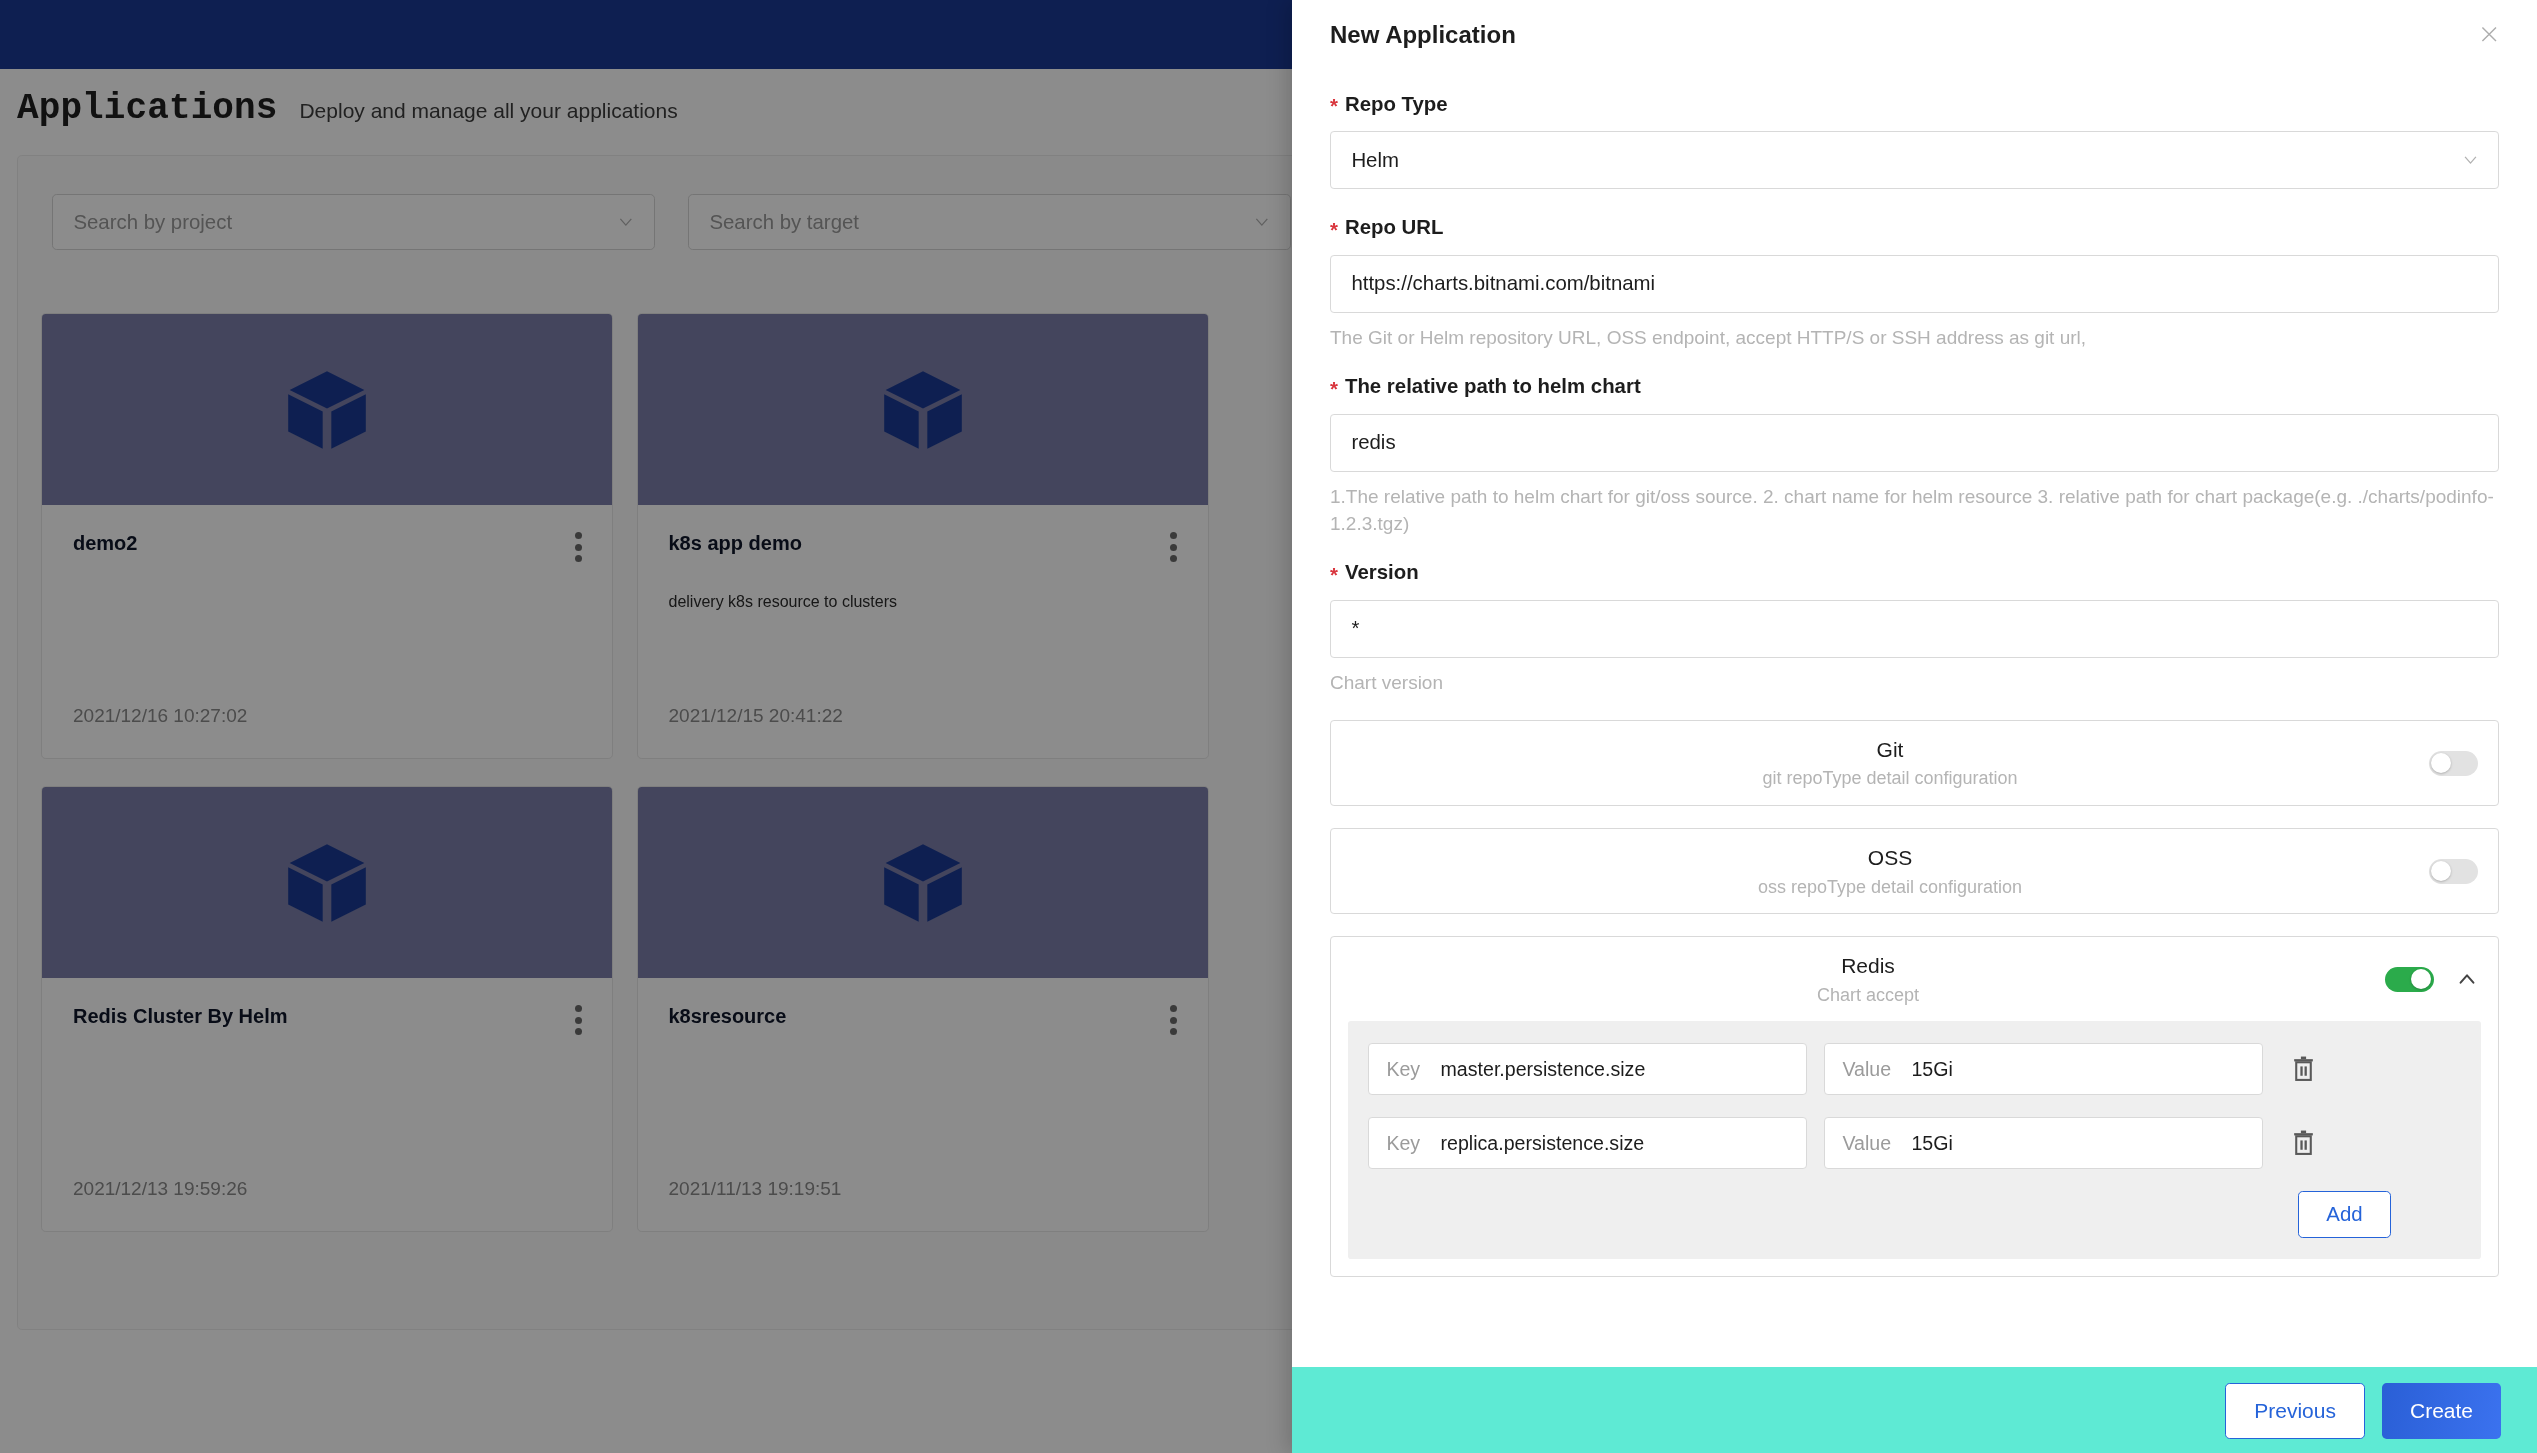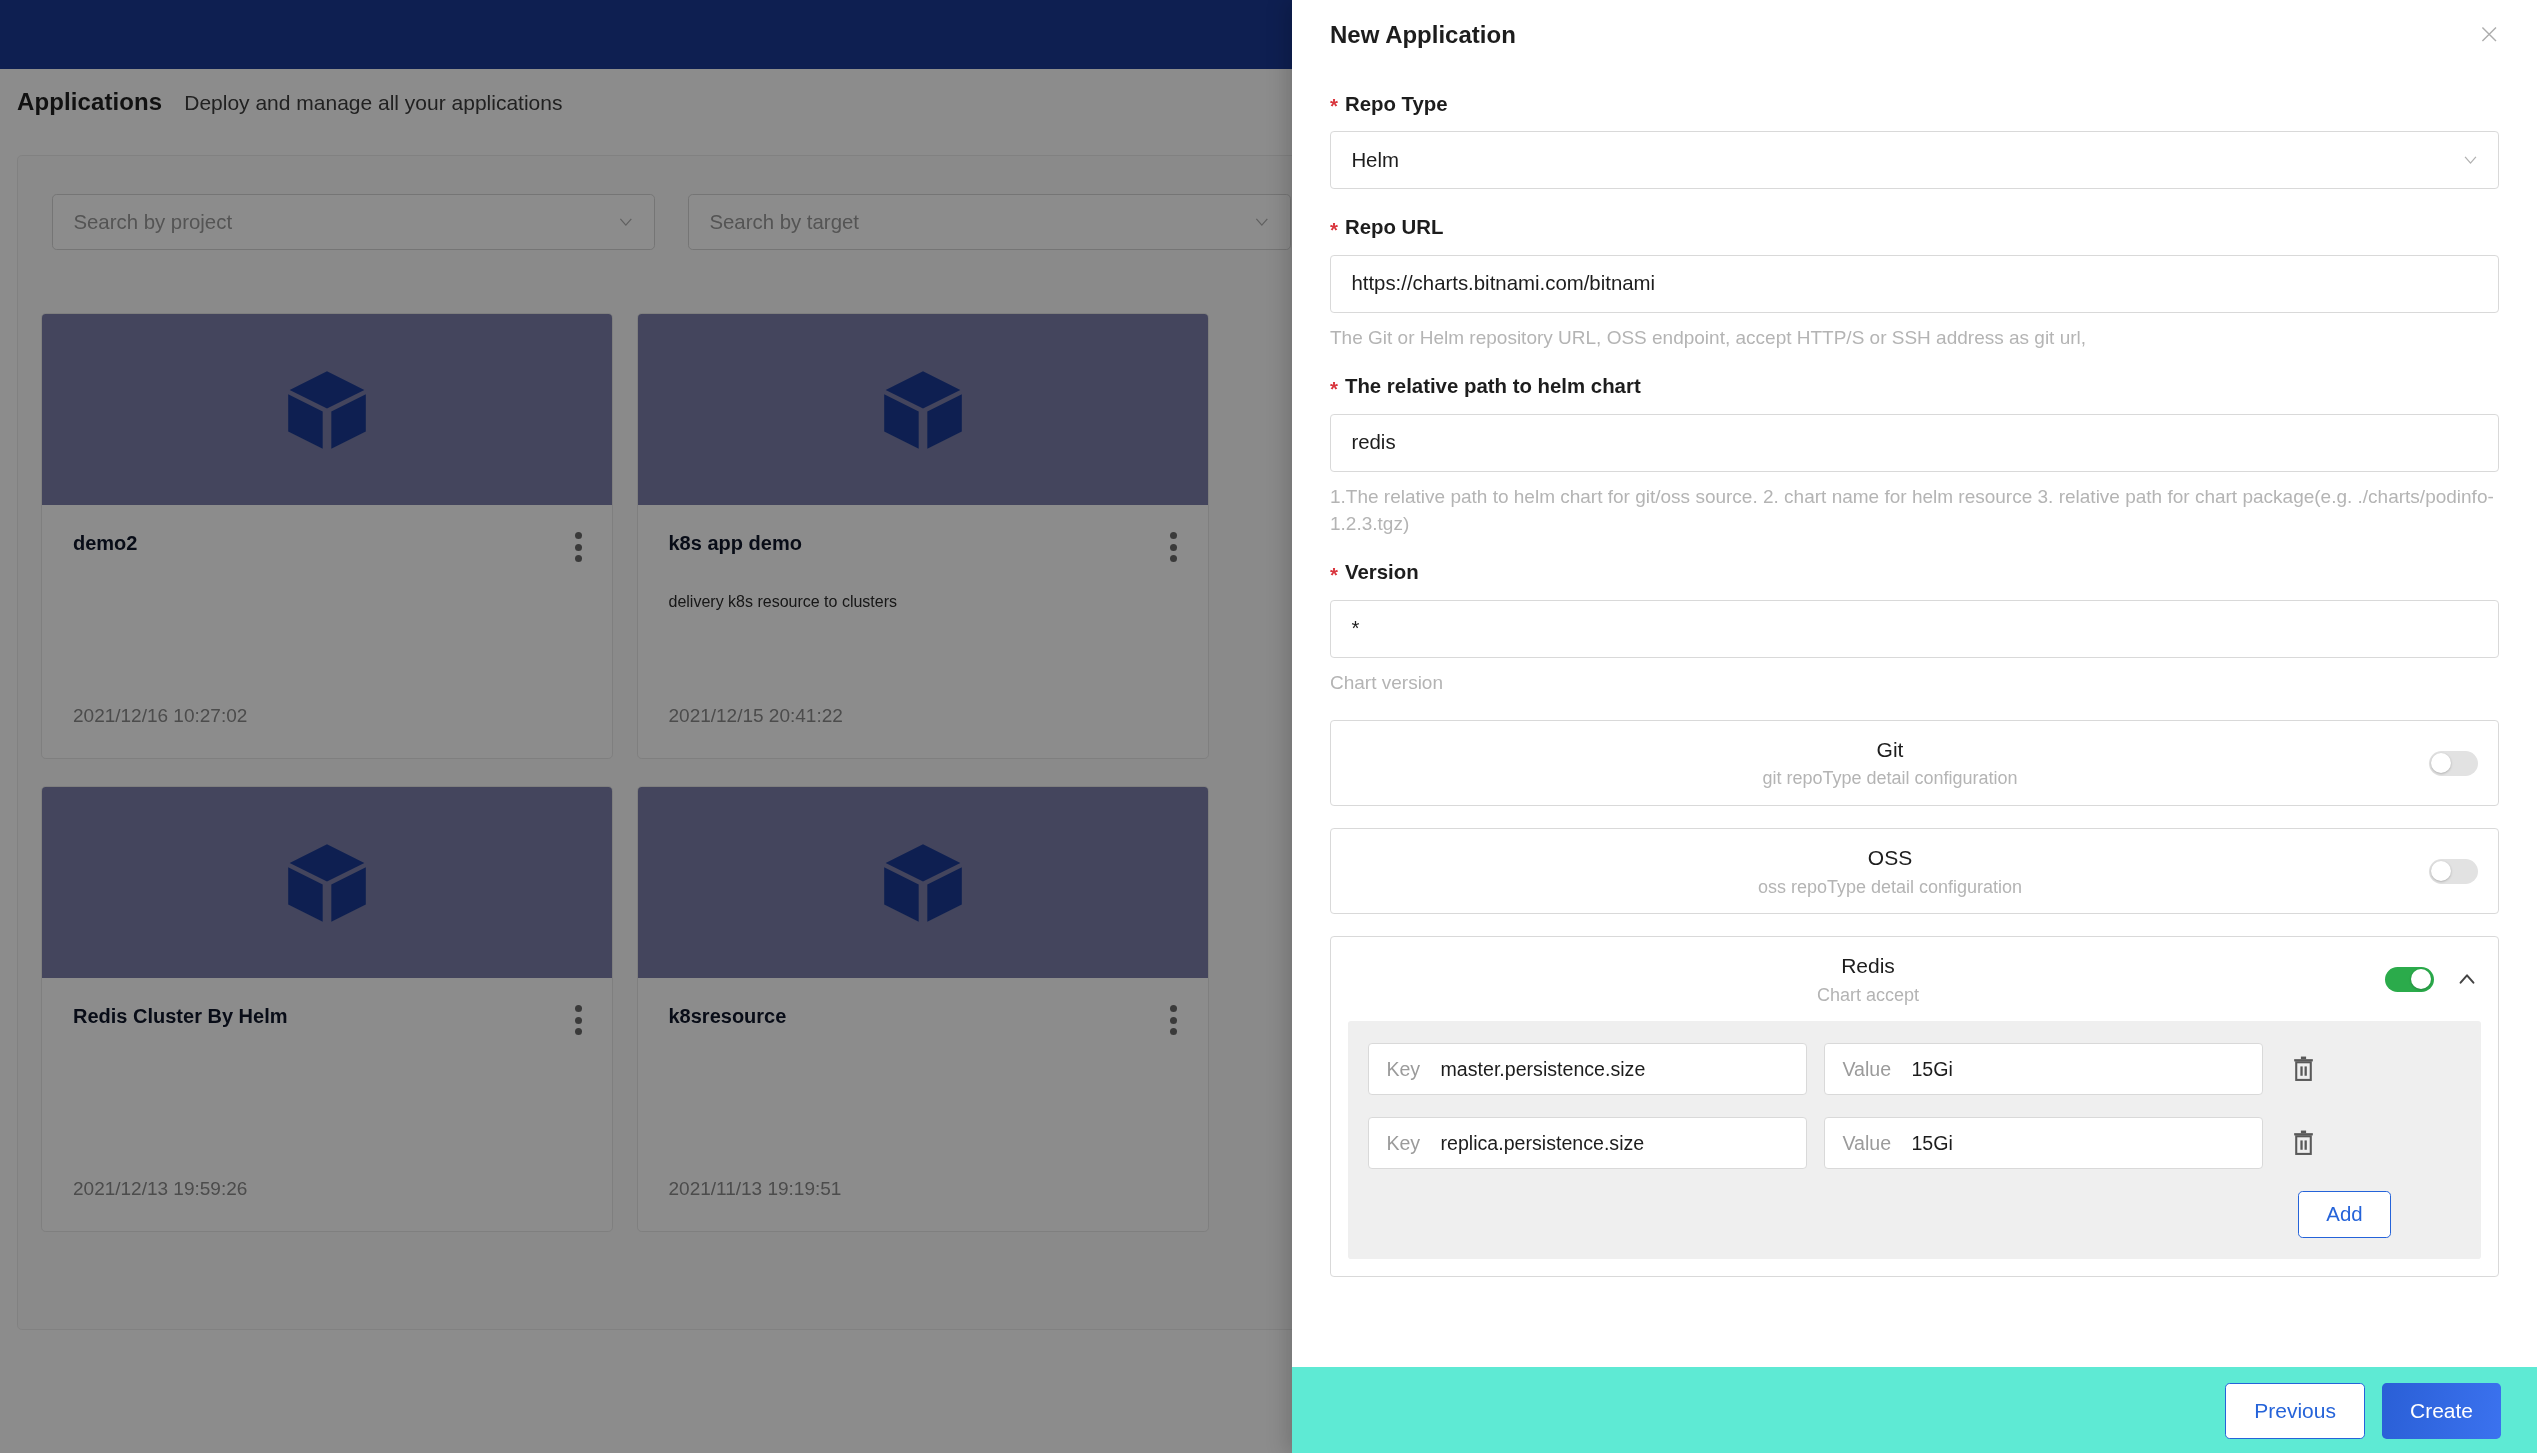--- a/index.html
+++ b/index.html
@@ -25,22 +25,23 @@
   #bg-body {
     position: absolute; left: 0; top: 69px;
     width: 2538px; height: 1385px;
     background: #ffffff;
   }
   #bg-pagehead {
     position: absolute; left: 17px; top: 88px;
     display: flex; align-items: baseline; gap: 22px;
   }
   #bg-pagehead .title {
-    font-size: 24px; font-weight: 700; color: #1f1f1f;
+    font-size: 36px; font-weight: 700; color: #1f1f1f;
     letter-spacing: 0.1px;
+    font-family: Liberation Mono, monospace;
   }
   #bg-pagehead .subtitle {
     font-size: 21px; font-weight: 400; color: #3d3d3d;
   }
   #bg-panel {
     position: absolute; left: 17px; top: 155px;
     width: 2503px; height: 1175px;
     background: #fbfbfb;
     border: 0.8px solid #ececec;
     border-radius: 4.7px;

